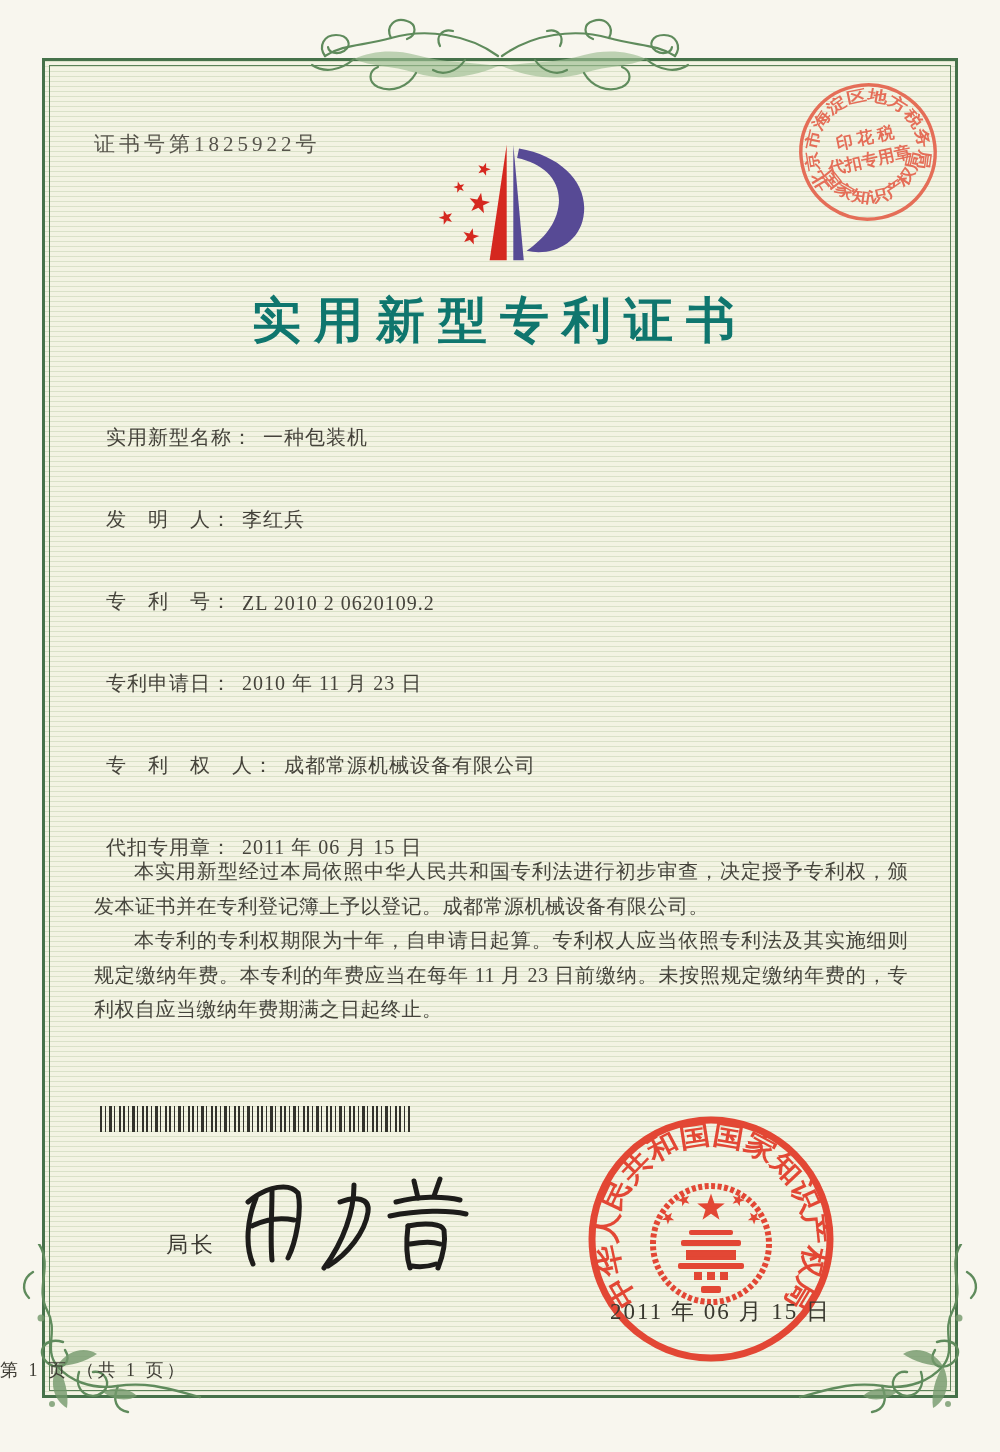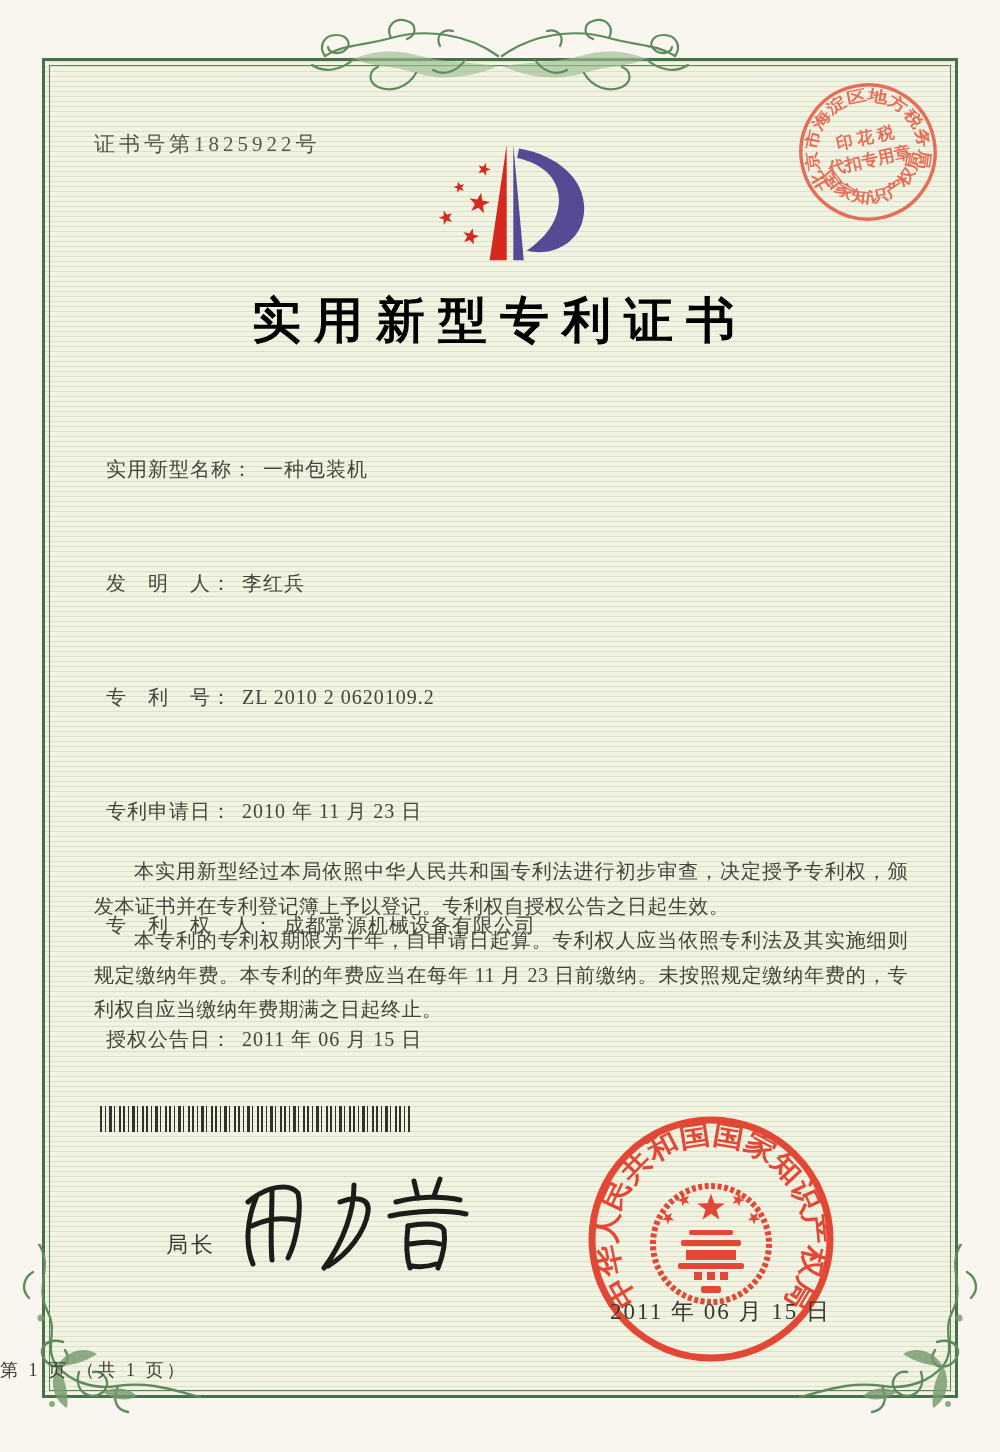--- a/index.html
+++ b/index.html
@@ -29,27 +29,27 @@
   .corner-br{right:8px;top:1244px;transform:scaleX(-1);}
   
   .content{position:absolute;inset:0;z-index:3;color:#44423a;}
   .cert-no{
     position:absolute;left:94px;top:130px;
     font-size:21px;letter-spacing:4px;color:#56544b;font-family:Liberation Serif, serif;
   }
   .logo{position:absolute;left:392px;top:134px;width:218px;height:154px;}
   .doc-title{
     position:absolute;left:0;top:288px;width:100%;text-align:center;
-    font-size:49px;font-weight:bold;letter-spacing:13px;color:#000000;
+    font-size:49px;font-weight:bold;letter-spacing:13px;color:#0f766e;
   }
   .fields{
     position:absolute;left:106px;top:424px;display:flex;flex-direction:column;gap:55px;
     font-size:20px;letter-spacing:1px;color:#45433b;
   }
-  .field-row{display:flex;align-items:center;white-space:nowrap;margin-top:32px;}
+  .field-row{display:flex;align-items:flex-end;white-space:nowrap;}
   .fvalue{margin-left:10px;}
   .paragraphs{
     position:absolute;left:94px;top:854px;width:814px;
     font-size:20px;line-height:34.5px;letter-spacing:.5px;
     text-align:justify;color:#45443c;
   }
   .paragraphs p{margin:0;text-indent:2em;}
   .barcode{
     position:absolute;left:100px;top:1106px;width:310px;height:26px;
     background:
@@ -177,27 +177,27 @@
       </div>
       <div class="field-row">
         <span class="flabel">专利申请日：</span>
         <span class="fvalue">2010 年 11 月 23 日</span>
       </div>
       <div class="field-row">
         <span class="flabel">专　利　权　人：</span>
         <span class="fvalue">成都常源机械设备有限公司</span>
       </div>
       <div class="field-row">
-        <span class="flabel">授权公告日：</span>
+        <span class="flabel">代扣专用章：</span>
         <span class="fvalue">2011 年 06 月 15 日</span>
       </div>
     </div>
 
     <div class="paragraphs">
-      <p>本实用新型经过本局依照中华人民共和国专利法进行初步审查，决定授予专利权，颁发本证书并在专利登记簿上予以登记。专利权自授权公告之日起生效。</p>
+      <p>本实用新型经过本局依照中华人民共和国专利法进行初步审查，决定授予专利权，颁发本证书并在专利登记簿上予以登记。成都常源机械设备有限公司。</p>
       <p>本专利的专利权期限为十年，自申请日起算。专利权人应当依照专利法及其实施细则规定缴纳年费。本专利的年费应当在每年 11 月 23 日前缴纳。未按照规定缴纳年费的，专利权自应当缴纳年费期满之日起终止。</p>
     </div>
 
     <div class="barcode"></div>
 
     <div class="director">局长</div>
 
     <svg class="signature" viewBox="0 0 258 130">
       <g stroke="#1d1c1a" fill="none" stroke-width="5" stroke-linecap="round" stroke-linejoin="round">
         <path d="M30,32 C21,54 19,80 27,98"></path>

